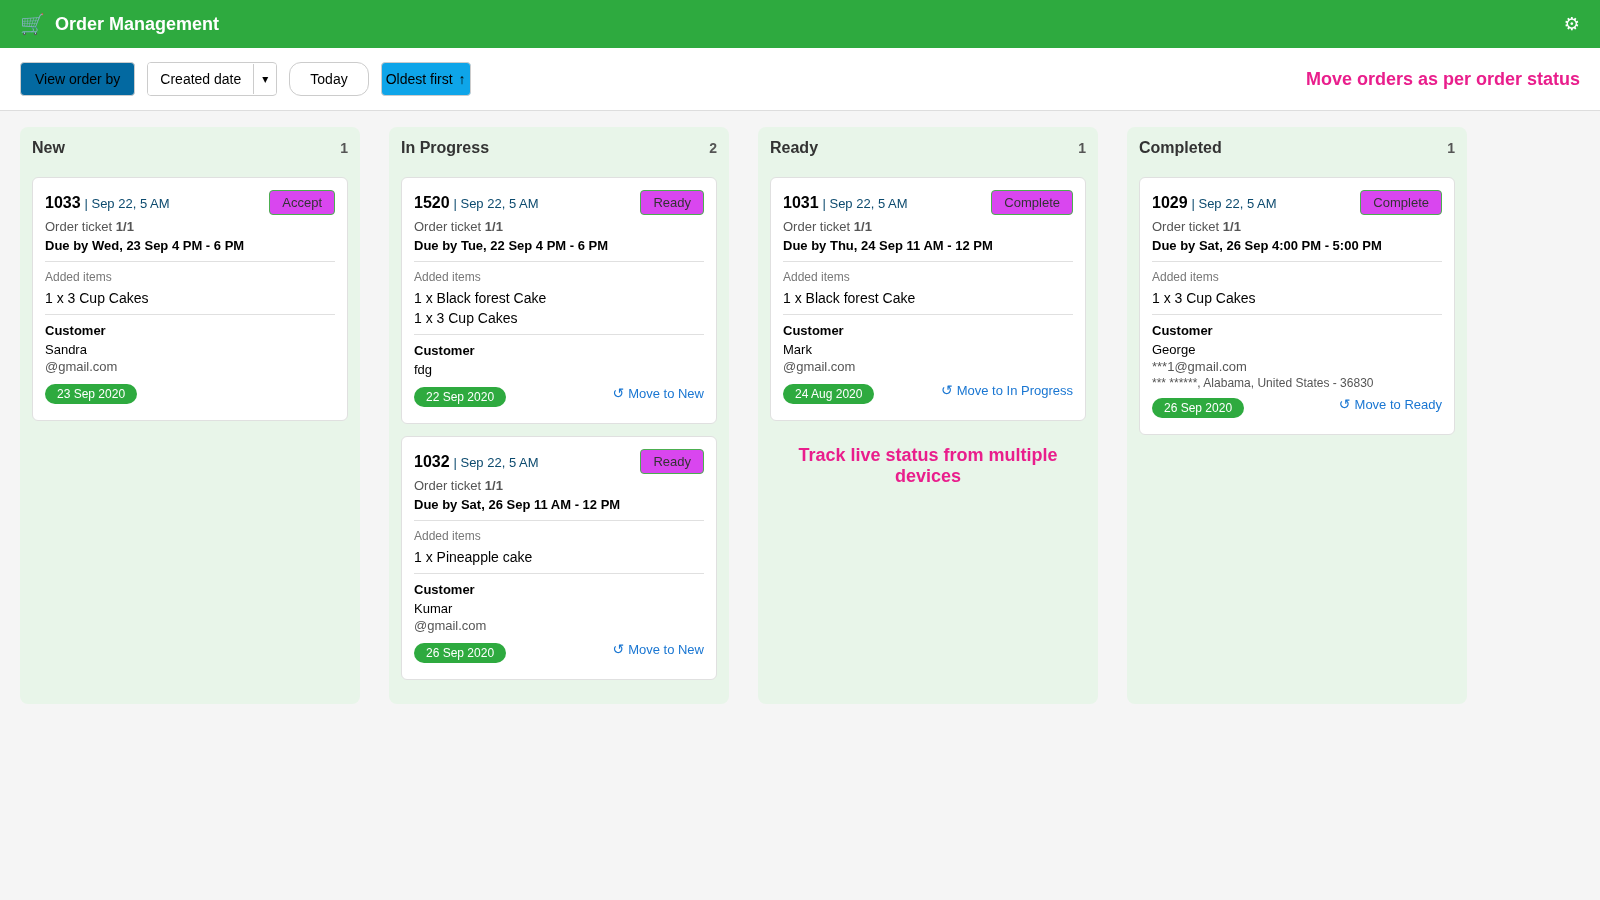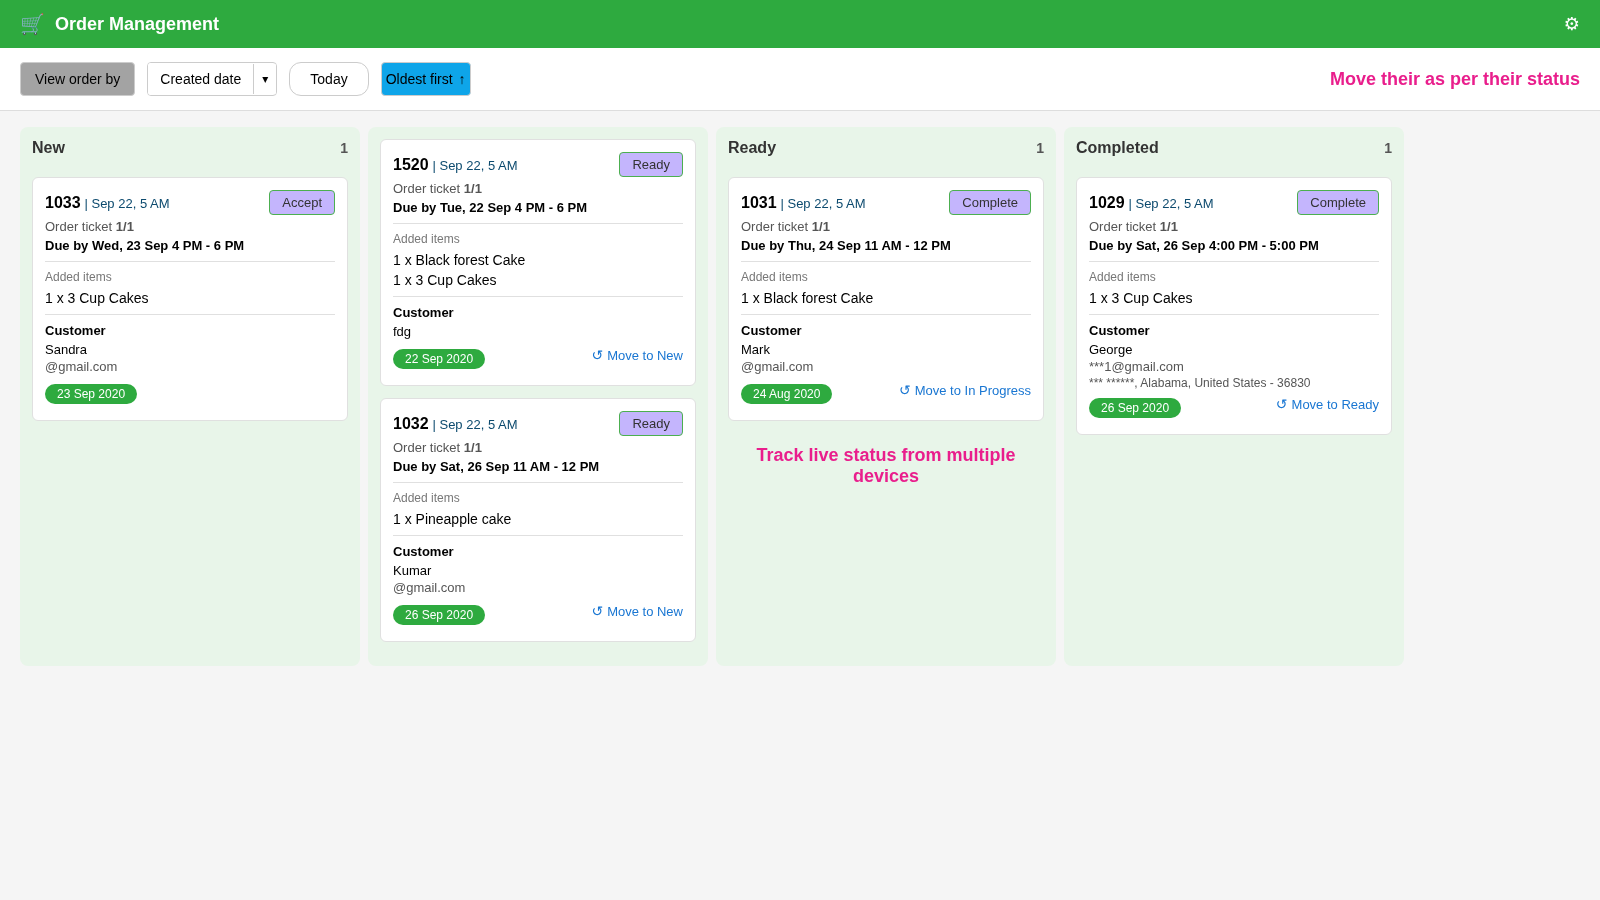--- a/index.html
+++ b/index.html
@@ -34,21 +34,21 @@
       padding: 14px 20px;
       display: flex;
       align-items: center;
       gap: 12px;
       background: white;
       border-bottom: 1px solid #ddd;
     }
     .toolbar-btn {
       padding: 8px 14px;
       border: 1px solid #ccc;
-      background: #a3a3a3;
+      background: #0369a1;
       border-radius: 4px;
       cursor: pointer;
       font-size: 14px;
     }
     .sort-dropdown {
       display: flex;
       align-items: center;
       border: 1px solid #ccc;
       border-radius: 4px;
       overflow: hidden;
@@ -87,21 +87,21 @@
     .promo-text {
       color: #e91e8c;
       font-size: 18px;
       font-weight: 600;
       margin-left: auto;
     }
 
     
     .board {
       display: flex;
-      gap: 8px;
+      gap: 29px;
       padding: 16px 20px;
       overflow-x: auto;
     }
     .column {
       background: #e8f5e9;
       border-radius: 8px;
       width: 340px;
       min-width: 340px;
       padding: 12px;
     }
@@ -141,21 +141,21 @@
       font-size: 16px;
       font-weight: bold;
     }
     .order-date {
       color: #0c4a6e;
       font-size: 13px;
     }
     .card-action-btn {
       padding: 4px 12px;
       border: 1px solid #4caf50;
-      background: #c4b5fd;
+      background: #d946ef;
       color: #333;
       border-radius: 4px;
       cursor: pointer;
       font-size: 13px;
     }
     .card-ticket {
       font-size: 13px;
       color: #555;
       margin-bottom: 4px;
     }
@@ -253,21 +253,21 @@
   <button class="toolbar-btn">View order by</button>
   <div class="sort-dropdown">
     <span class="sort-label">Created date</span>
     <span class="sort-arrow">▾</span>
   </div>
   <button class="date-btn">Today</button>
   <button class="order-sort-btn">
     <span>Oldest first</span>
     <span>↑</span>
   </button>
-  <span class="promo-text">Move their as per their status</span>
+  <span class="promo-text">Move orders as per order status</span>
 </div>
 
 <div class="board" id="board-container">
 <div class="column">
       <div class="column-header">
         <span class="column-title">New</span>
         <span class="column-count">1</span>
       </div>
       <div class="card">
         <div class="card-header">
@@ -282,20 +282,24 @@
         <hr class="divider">
         <div class="customer-section">
           <div class="customer-label">Customer</div>
           <div class="customer-name">Sandra</div>
           <div class="customer-email">@gmail.com</div>
         </div>
         <div class="card-footer"><div class="date-badge">23 Sep 2020</div></div>
       </div>
     </div>
     <div class="column">
+      <div class="column-header">
+        <span class="column-title">In Progress</span>
+        <span class="column-count">2</span>
+      </div>
       <div class="card">
         <div class="card-header">
           <span><span class="order-num">1520</span> <span class="order-date">| Sep 22, 5 AM</span></span>
           <button class="card-action-btn">Ready</button>
         </div>
         <div class="card-ticket">Order ticket <span>1/1</span></div>
         <div class="card-due">Due by Tue, 22 Sep 4 PM - 6 PM</div>
         <hr class="divider">
         <div class="added-items-label">Added items</div>
         <div class="item-row">1 x Black forest Cake</div>

